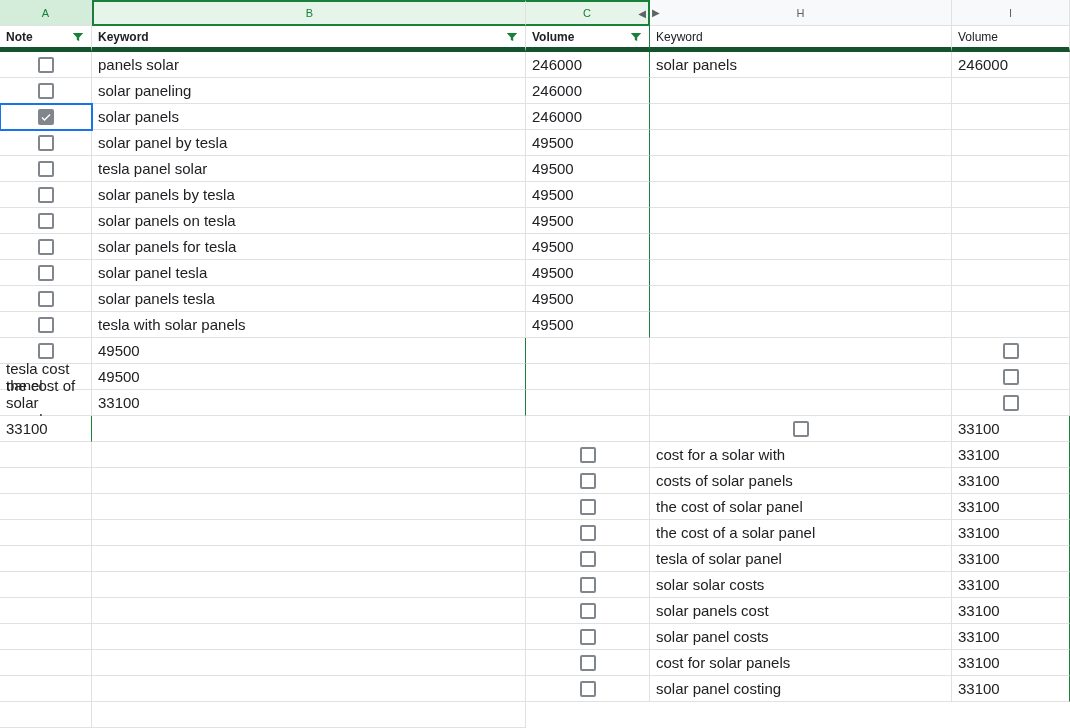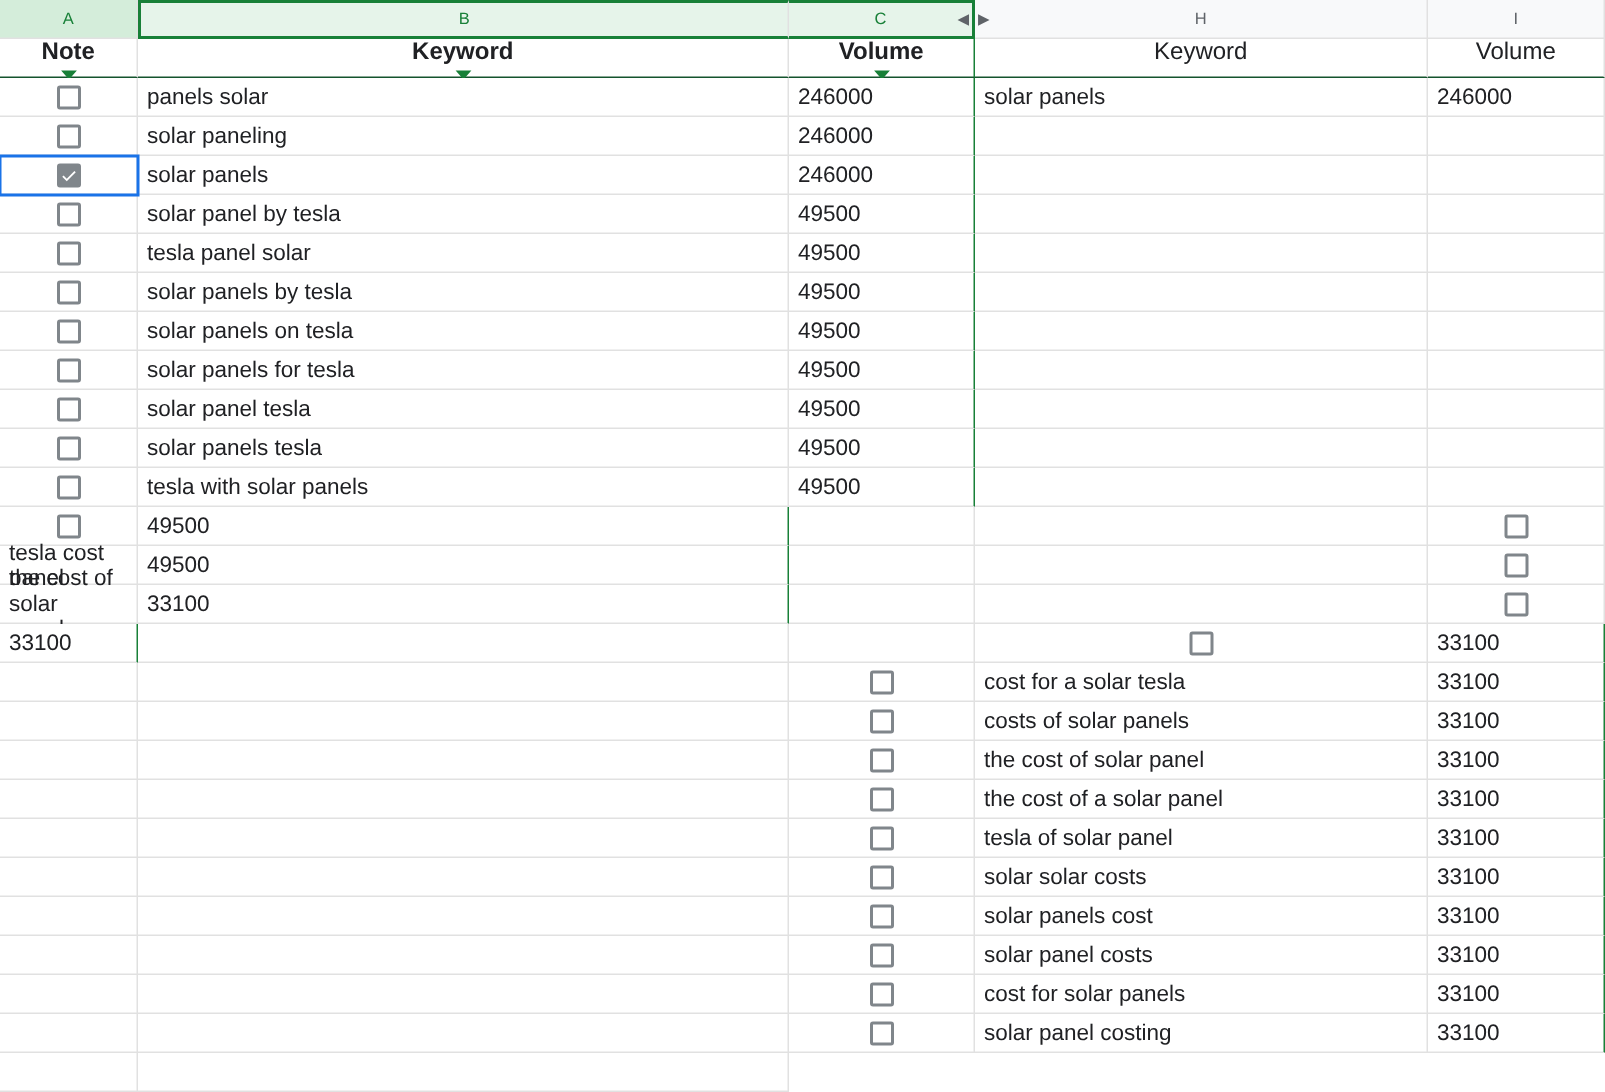--- a/index.html
+++ b/index.html
@@ -53,28 +53,27 @@
   }
   .collapse-handle.left {
     right: 2px;
   }
   .collapse-handle.right {
     left: 2px;
   }
   .header-cell {
     background: #fff;
     border-right: 1px solid #e1e1e1;
-    border-bottom: 1px solid #14532d;
+    border-bottom: 5px solid #14532d;
     display: flex;
     align-items: center;
     justify-content: space-between;
     padding: 0 6px;
     font-weight: 700;
-    font-size: 16px;
-    flex-direction: column;
+    font-size: 12px;
   }
   .filter-icon {
     width: 14px;
     height: 14px;
     fill: #188038;
     flex-shrink: 0;
   }
   .cell {
     border-right: 1px solid #e1e1e1;
     border-bottom: 1px solid #e1e1e1;
@@ -393,21 +392,21 @@
     <div class="cell">
       <span></span>
     </div>
     <div class="cell">
       <span></span>
     </div>
     <div class="cell center">
       <div class="checkbox"></div>
     </div>
     <div class="cell">
-      <span>cost for a solar tesla</span>
+      <span>cost for a solar with</span>
     </div>
     <div class="cell group-border-right">
       <span>33100</span>
     </div>
     <div class="cell">
       <span></span>
     </div>
     <div class="cell">
       <span></span>
     </div>

